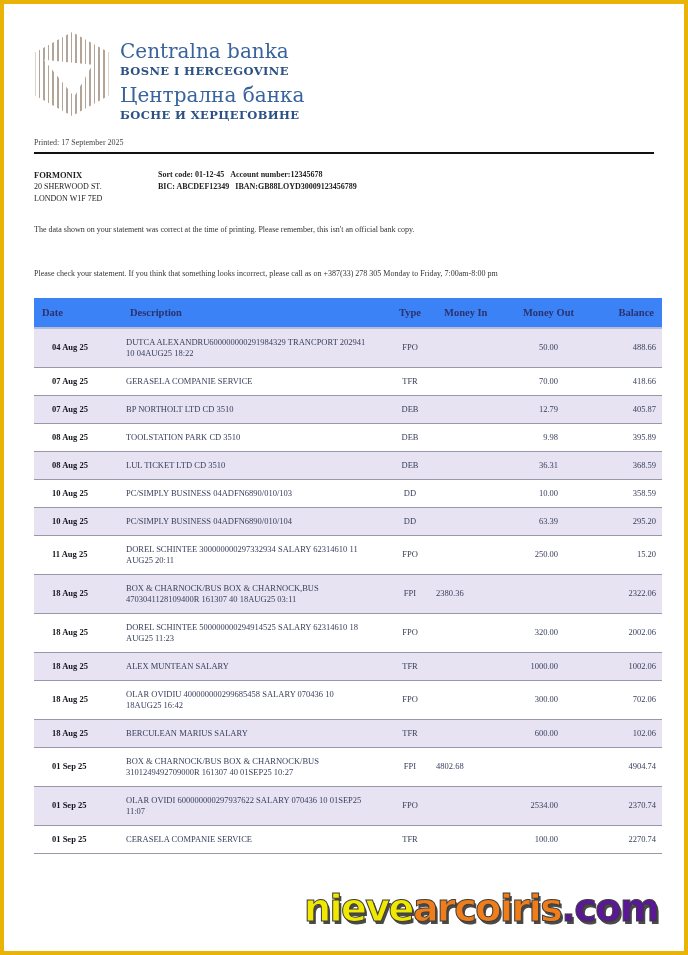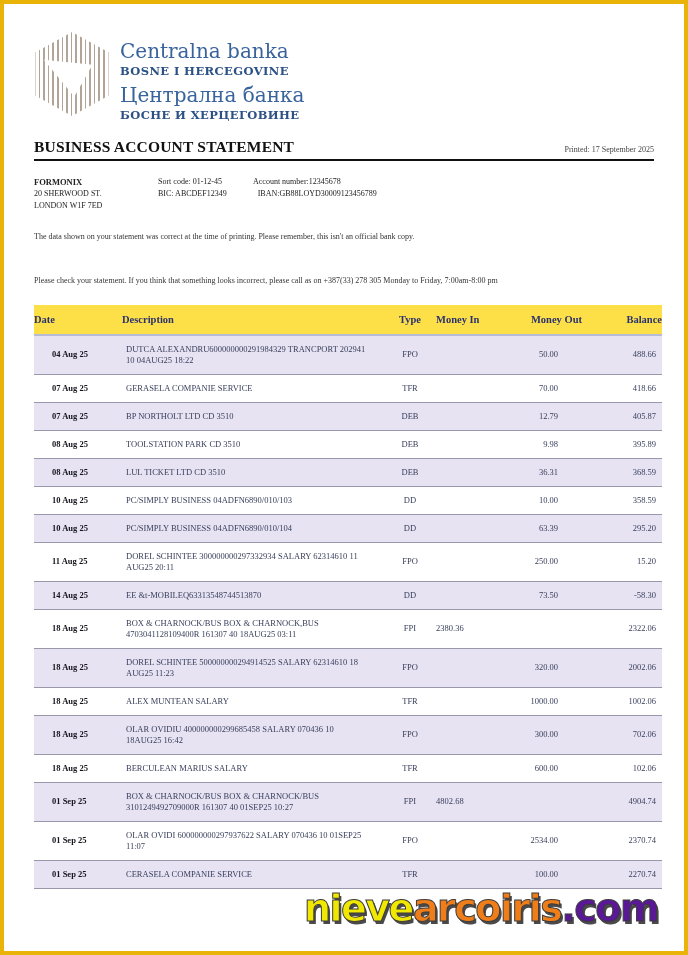--- a/index.html
+++ b/index.html
@@ -46,38 +46,38 @@
     padding-bottom: 3px;
   }
   .stmt-title { font-size: 15.5px; font-weight: bold; color: #111111; letter-spacing: 0.2px; }
   .printed { font-size: 8px; color: #444444; padding-bottom: 2px; }
 
   
   .account-info { margin: 15px 30px 0 30px; display: flex; font-size: 8px; color: #222222; }
   .holder-block { width: 124px; line-height: 1.45; }
   .holder-name { font-weight: bold; font-size: 8.5px; }
   .codes-block { line-height: 1.45; }
-  .codes-row span { margin-right: 31px; }
+  .codes-row span { margin-right: 6px; font-weight: bold; }
 
   .notice-1 { margin: 20px 30px 0 30px; font-size: 8px; color: #333333; }
   .notice-2 { margin: 35px 30px 0 30px; font-size: 8px; color: #333333; }
 
   
   .tx-table {
     margin: 20px 30px 0 30px;
     width: 628px;
     border-collapse: collapse;
     table-layout: fixed;
   }
   .tx-table thead th {
-    background: #fde047;
+    background: #3b82f6;
     color: #2b3270;
     font-size: 10.5px;
     font-weight: bold;
-    padding: 9px 0;
+    padding: 9px 8px;
     border-bottom: 2px solid #b6bcd8;
   }
   .tx-table tbody tr { border-bottom: 1px solid #9898aa; }
   .tx-table tbody tr:nth-child(odd) { background: #e7e3f3; }
   .tx-table tbody tr:nth-child(even) { background: #ffffff; }
   .tx-table td {
     font-size: 8.5px;
     line-height: 11px;
     color: #39405c;
     padding-top: 8px; padding-bottom: 8px;
@@ -123,21 +123,20 @@
     </div>
     <div class="bank-names">
       <div class="bank-name-lg">Centralna banka</div>
       <div class="bank-name-sm">BOSNE I HERCEGOVINE</div>
       <div class="bank-name-lg cy">Централна банка</div>
       <div class="bank-name-sm">БОСНЕ И ХЕРЦЕГОВИНЕ</div>
     </div>
   </div>
 
   <div class="title-bar">
-    <div class="stmt-title">BUSINESS ACCOUNT STATEMENT</div>
     <div class="printed">Printed: 17 September 2025</div>
   </div>
 
   <div class="account-info">
     <div class="holder-block">
       <div class="holder-name">FORMONIX</div>
       <div>20 SHERWOOD ST.</div>
       <div>LONDON W1F 7ED</div>
     </div>
     <div class="codes-block">
@@ -230,28 +229,20 @@
 
     <tr class="tx-row">
       <td class="c-date">11 Aug 25</td>
       <td class="c-desc">DOREL SCHINTEE 300000000297332934 SALARY 62314610 11 AUG25 20:11</td>
       <td class="c-type">FPO</td>
       <td class="c-in"></td>
       <td class="c-out">250.00</td>
       <td class="c-bal">15.20</td>
     </tr>
 
-    <tr class="tx-row">
-      <td class="c-date">14 Aug 25</td>
-      <td class="c-desc">EE &amp;t-MOBILEQ63313548744513870</td>
-      <td class="c-type">DD</td>
-      <td class="c-in"></td>
-      <td class="c-out">73.50</td>
-      <td class="c-bal">-58.30</td>
-    </tr>
 
     <tr class="tx-row">
       <td class="c-date">18 Aug 25</td>
       <td class="c-desc">BOX &amp; CHARNOCK/BUS BOX &amp; CHARNOCK,BUS 4703041128109400R 161307 40 18AUG25 03:11</td>
       <td class="c-type">FPI</td>
       <td class="c-in">2380.36</td>
       <td class="c-out"></td>
       <td class="c-bal">2322.06</td>
     </tr>
 

